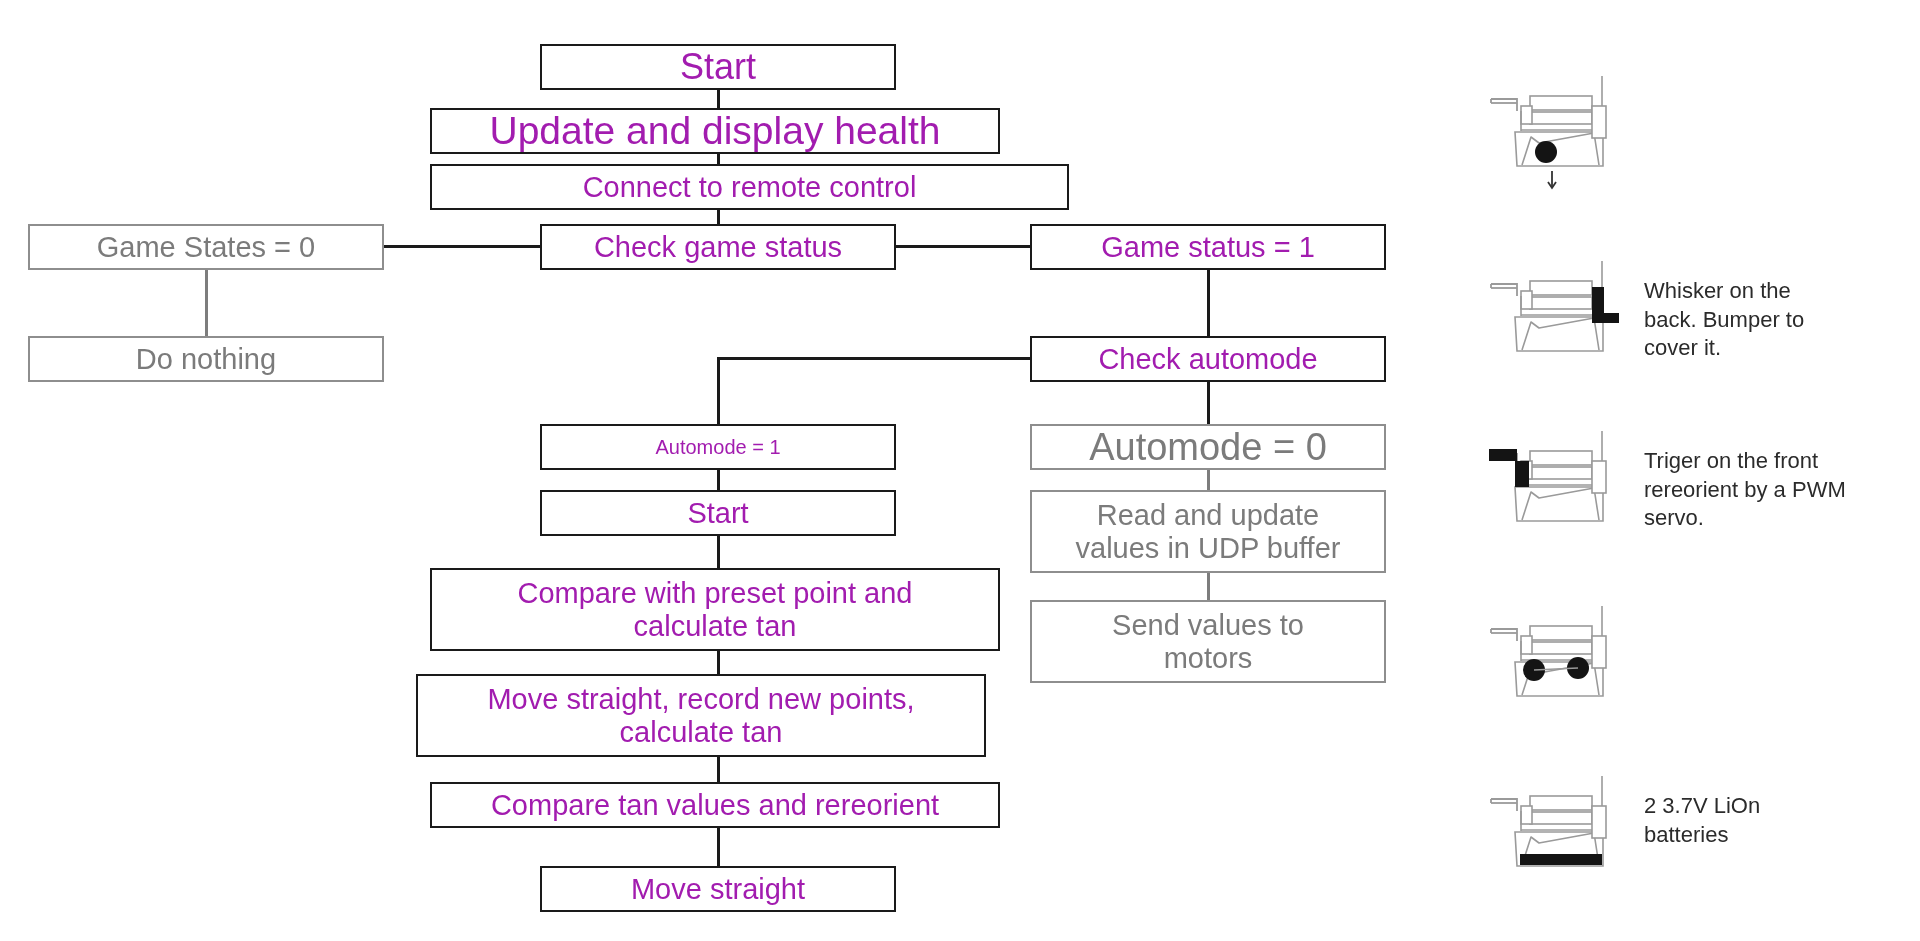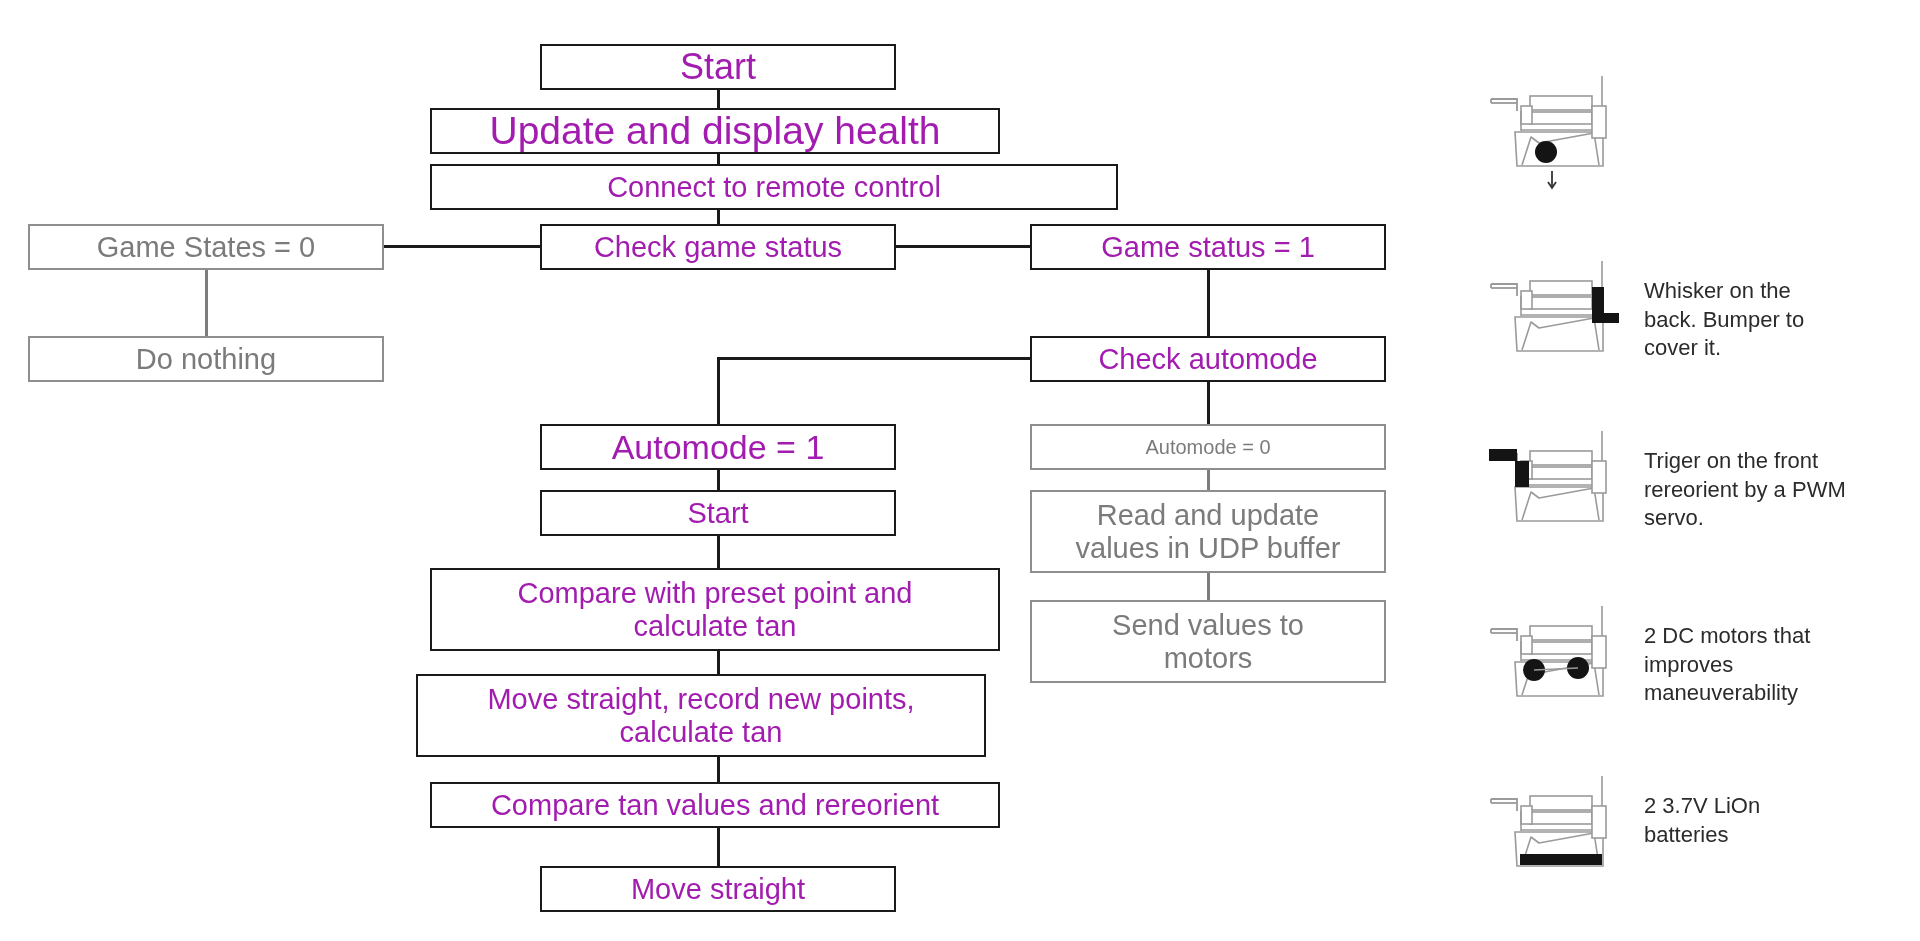--- a/index.html
+++ b/index.html
@@ -74,42 +74,42 @@
 <body>
 
 <div id="canvas">
   <div id="nodes-layer">
       <div class="node active" style="left: 540px; top: 44px; width: 356px; height: 46px; font-size: 36px;">
         <span>Start</span>
       </div>
       <div class="node active" style="left: 430px; top: 108px; width: 570px; height: 46px; font-size: 39px;">
         <span>Update and display health</span>
       </div>
-      <div class="node active" style="left: 430px; top: 164px; width: 688px; height: 46px; font-size: 29px;">
+      <div class="node active" style="left: 430px; top: 164px; width: 639px; height: 46px; font-size: 29px;">
         <span>Connect to remote control</span>
       </div>
       <div class="node active" style="left: 540px; top: 224px; width: 356px; height: 46px; font-size: 29px; text-align: center;">
         <span>Check game status</span>
       </div>
       <div class="node muted" style="left: 28px; top: 224px; width: 356px; height: 46px; font-size: 29px;">
         <span>Game States = 0</span>
       </div>
       <div class="node muted" style="left: 28px; top: 336px; width: 356px; height: 46px; font-size: 29px;">
         <span>Do nothing</span>
       </div>
       <div class="node active" style="left: 1030px; top: 224px; width: 356px; height: 46px; font-size: 29px;">
         <span>Game status = 1</span>
       </div>
       <div class="node active" style="left: 1030px; top: 336px; width: 356px; height: 46px; font-size: 29px;">
         <span>Check automode</span>
       </div>
-      <div class="node active" style="left: 540px; top: 424px; width: 356px; height: 46px; font-size: 34px;">
+      <div class="node active" style="left: 540px; top: 424px; width: 356px; height: 46px; font-size: 20px;">
         <span>Automode = 1</span>
       </div>
-      <div class="node muted" style="left: 1030px; top: 424px; width: 356px; height: 46px; font-size: 20px;">
+      <div class="node muted" style="left: 1030px; top: 424px; width: 356px; height: 46px; font-size: 38px;">
         <span>Automode = 0</span>
       </div>
       <div class="node active" style="left: 540px; top: 490px; width: 356px; height: 46px; font-size: 29px;">
         <span>Start</span>
       </div>
       <div class="node muted" style="left: 1030px; top: 490px; width: 356px; height: 83px; font-size: 29px;">
         <span>Read and update<br>values in UDP buffer</span>
       </div>
       <div class="node active" style="left: 430px; top: 568px; width: 570px; height: 83px; font-size: 29px;">
         <span>Compare with preset point and<br>calculate tan</span>
@@ -223,21 +223,20 @@
             <line x1="118" y1="6" x2="118" y2="38" stroke="#9a9a9a" stroke-width="1.6"></line>
             <path d="M7,29 L33,29 L33,41" fill="none" stroke="#9a9a9a" stroke-width="1.8"></path>
             <line x1="7" y1="29" x2="7" y2="33" stroke="#9a9a9a" stroke-width="1.8"></line>
             <line x1="7" y1="33" x2="33" y2="33" stroke="#9a9a9a" stroke-width="1.8"></line>
             <rect x="108" y="36" width="14" height="32" fill="#fff" stroke="#9a9a9a" stroke-width="1.6"></rect>
             <circle cx="50" cy="70" r="11" fill="#141414"></circle>
             <circle cx="94" cy="68" r="11" fill="#141414"></circle>
             <line x1="50" y1="70" x2="94" y2="68" stroke="#9a9a9a" stroke-width="1.6"></line>
           </svg>
         </div>
-        <div class="legend-text">2 DC motors that improves maneuverability</div>
       </div>
       <div class="legend-row" style="left: 1484px; top: 770px;">
         <div class="legend-art">
           <svg width="150" height="125" viewBox="0 0 150 125">
             <path d="M31,62 L119,62 L119,96 L33,96 Z" fill="#fff" stroke="#9a9a9a" stroke-width="1.6"></path>
             <path d="M38,95 L47,67 L55,73 L110,63 L115,95" fill="none" stroke="#9a9a9a" stroke-width="1.6" stroke-linejoin="round"></path>
             <rect x="46" y="26" width="62" height="14" fill="#fff" stroke="#9a9a9a" stroke-width="1.6"></rect>
             <rect x="46" y="42" width="62" height="12" fill="#fff" stroke="#9a9a9a" stroke-width="1.6"></rect>
             <rect x="37" y="36" width="11" height="18" fill="#fff" stroke="#9a9a9a" stroke-width="1.6"></rect>
             <line x1="37" y1="60" x2="110" y2="60" stroke="#9a9a9a" stroke-width="1.6"></line>

